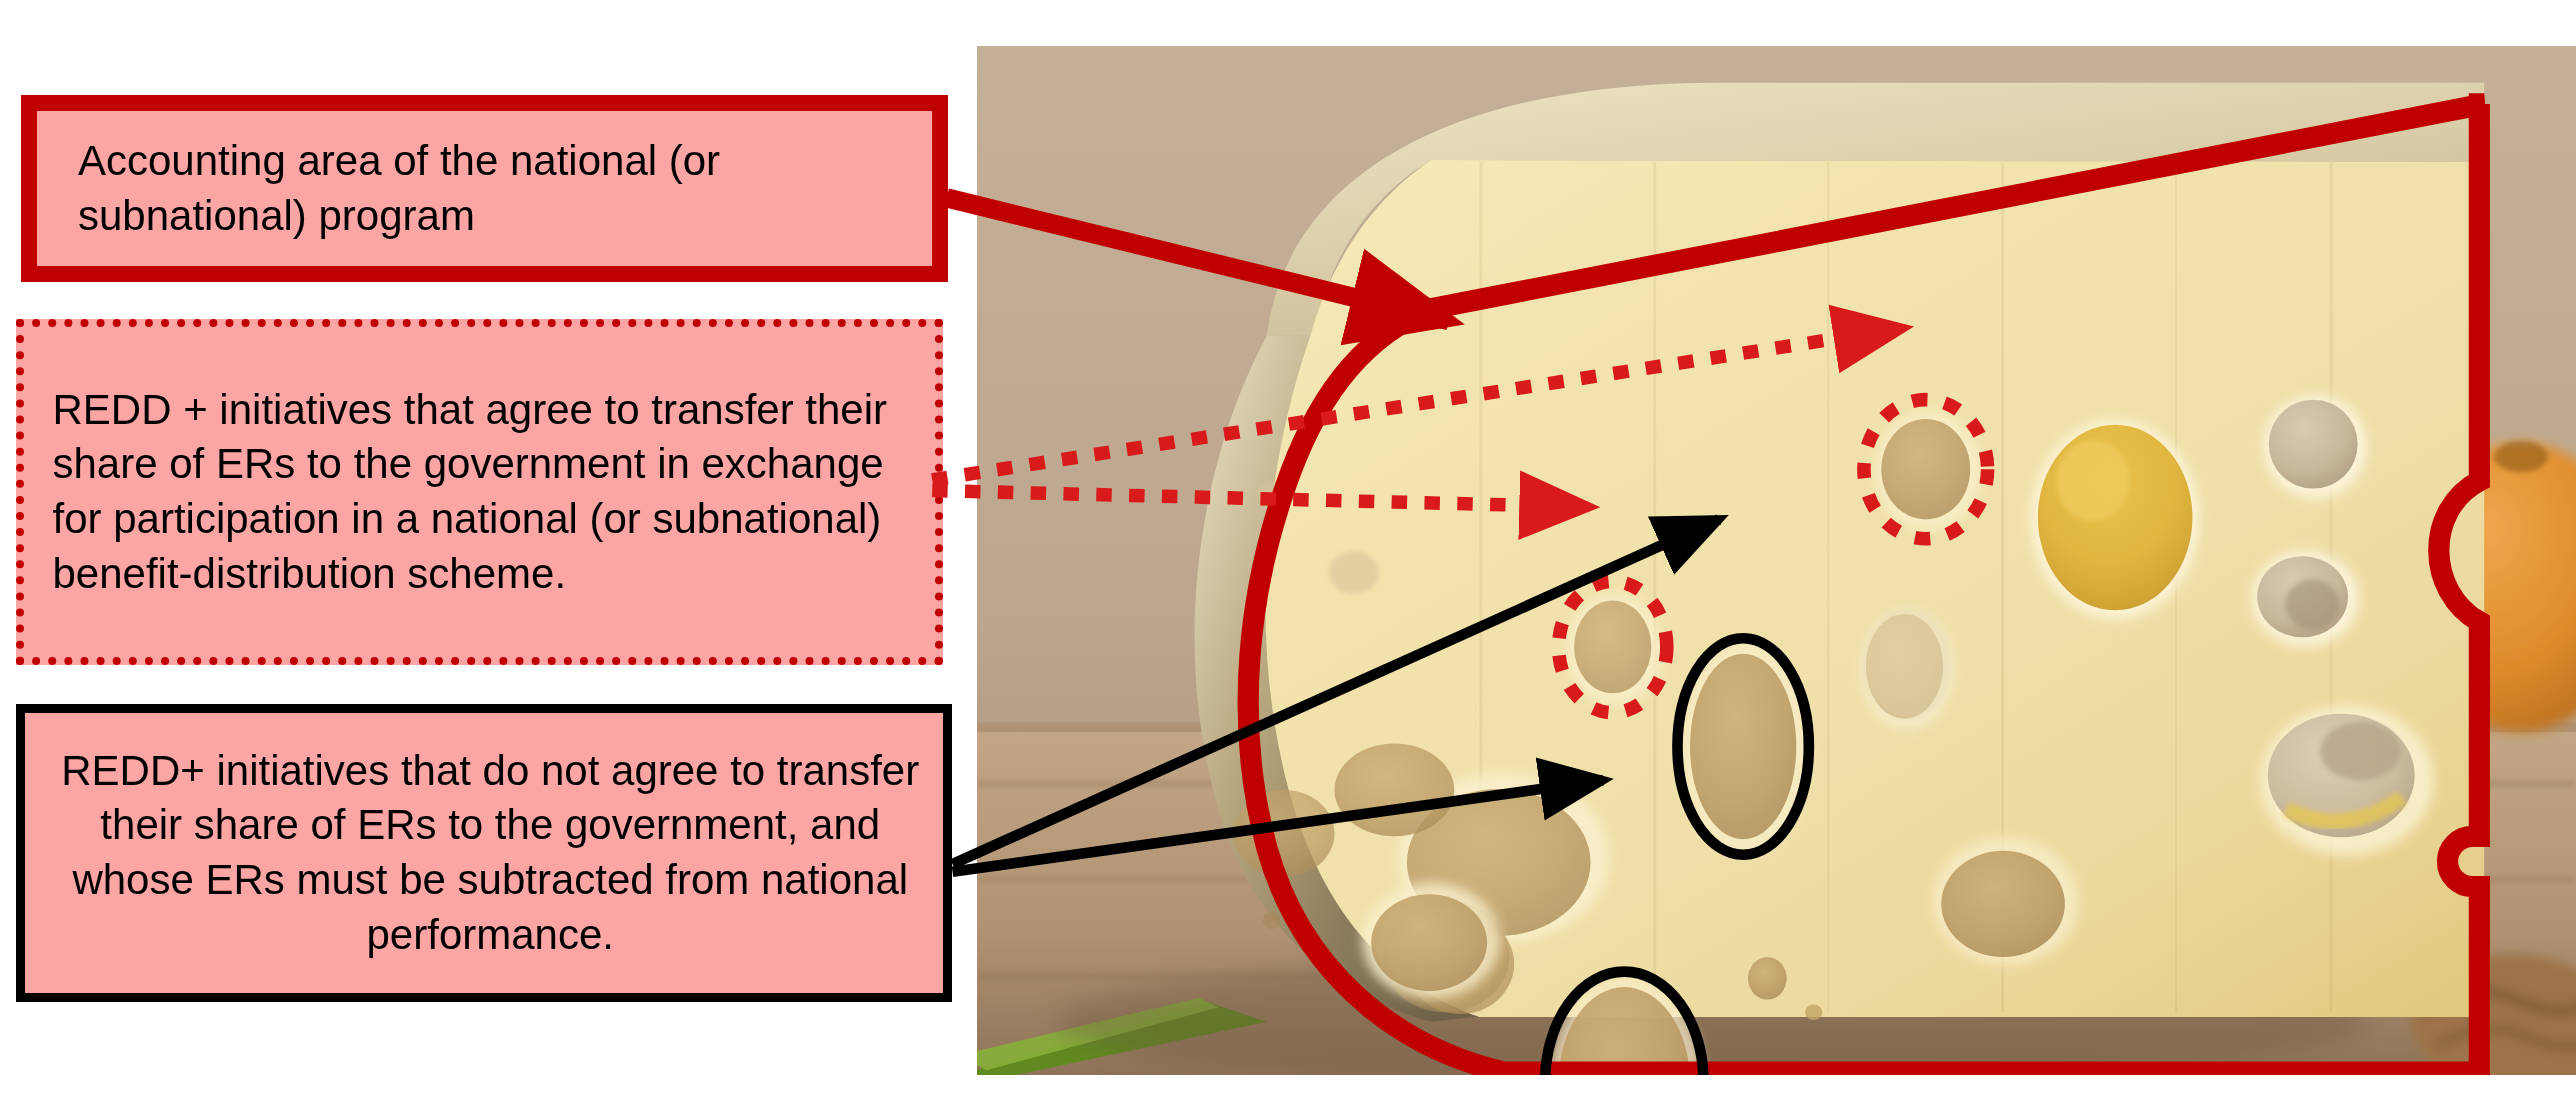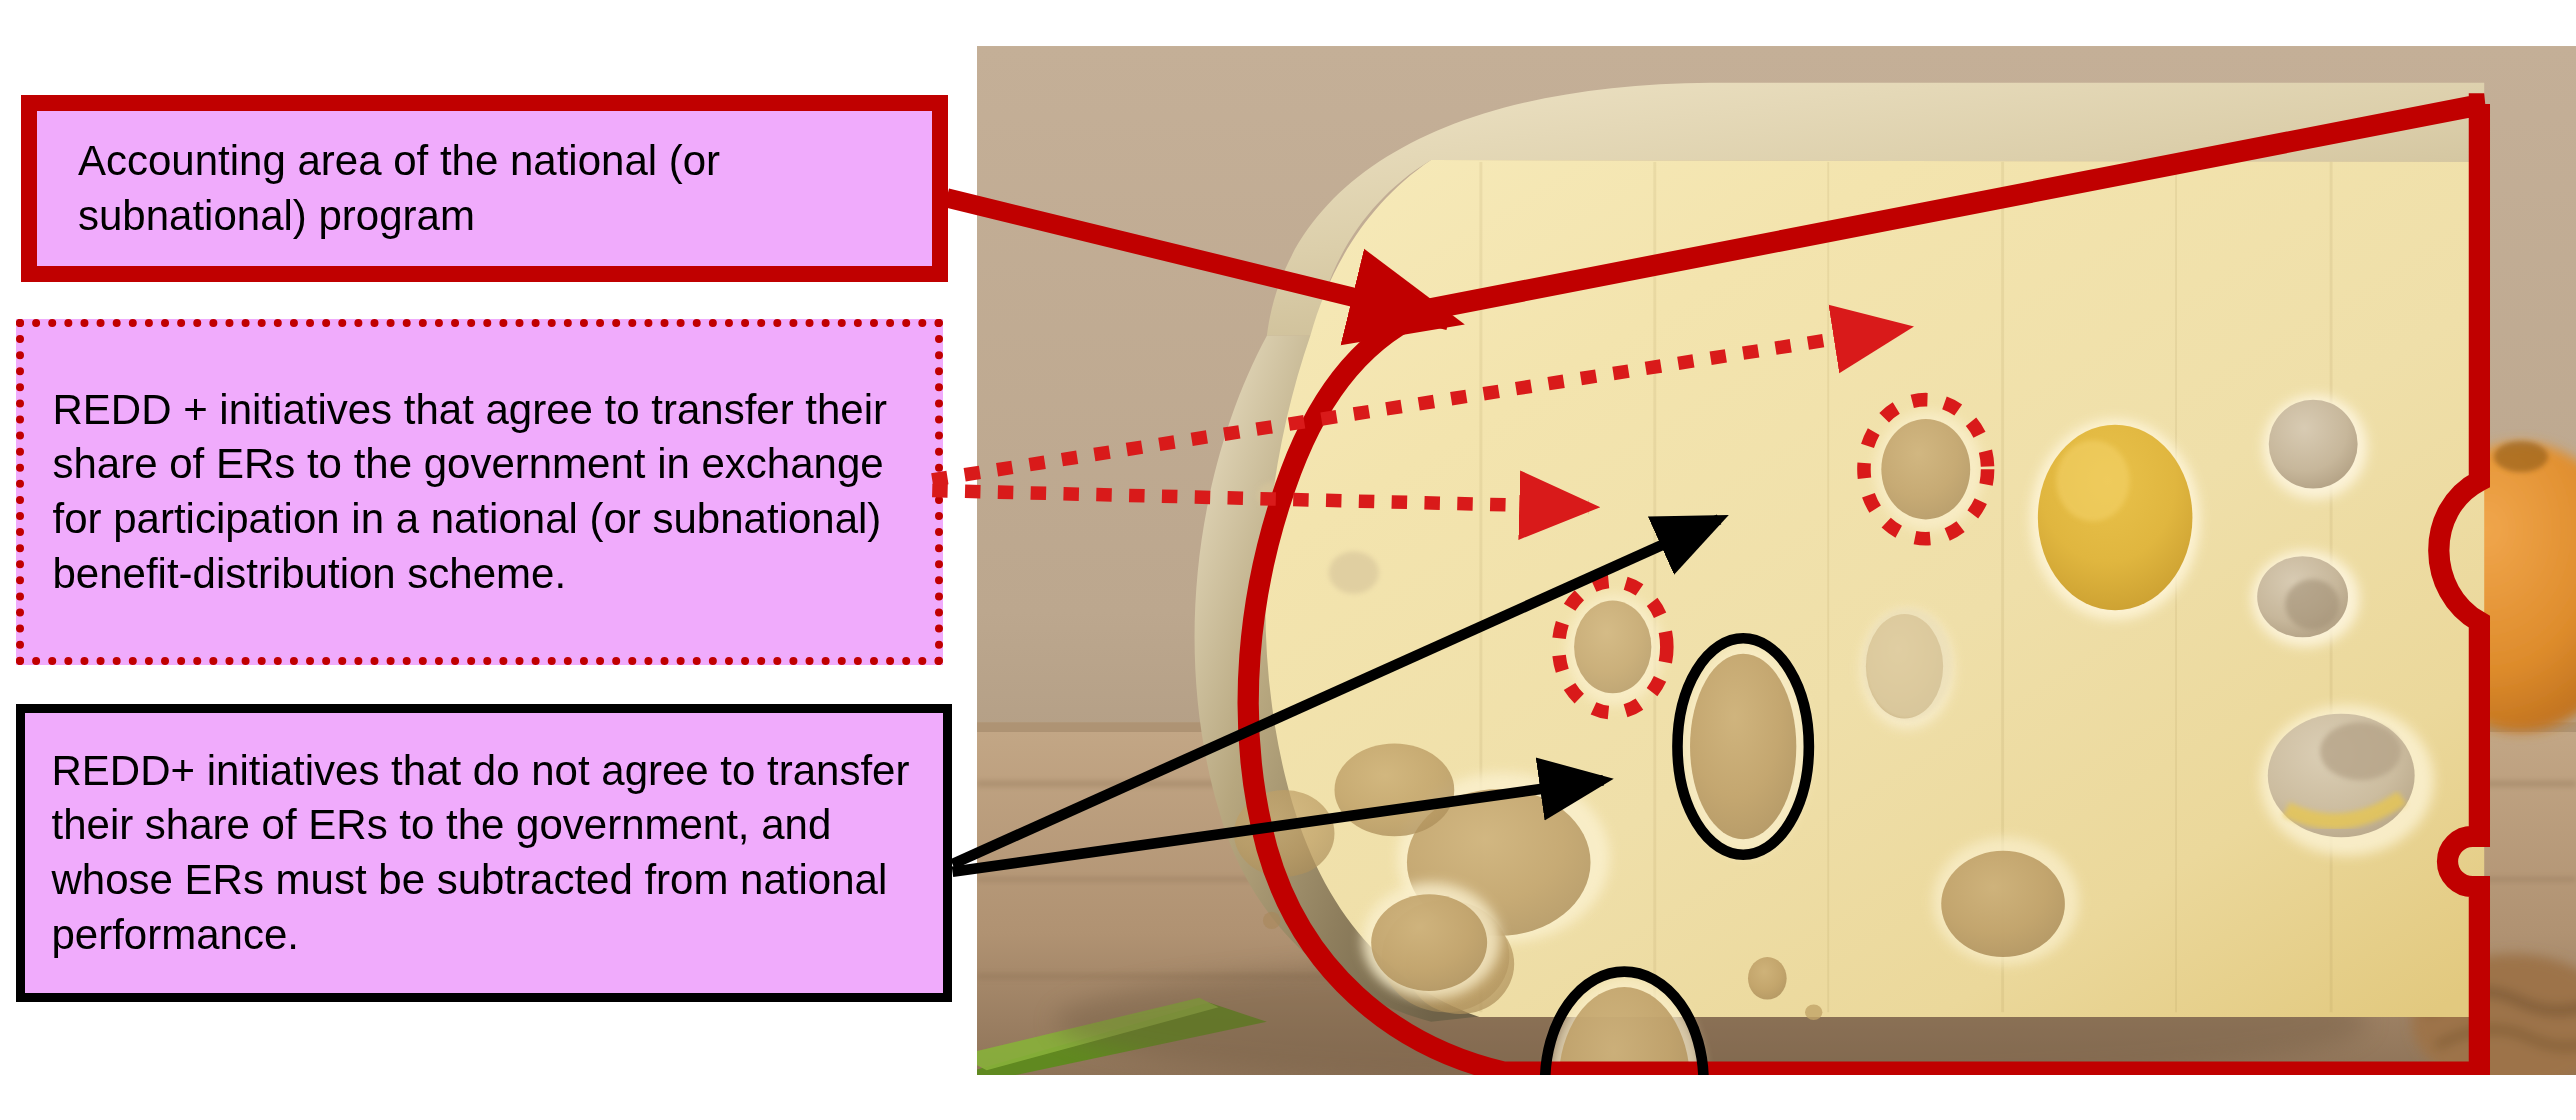--- a/index.html
+++ b/index.html
@@ -20,21 +20,21 @@
     left: 0; top: 0;
     width: 2576px;
     height: 1120px;
     background: #ffffff;
   }
 
   
   .callout {
     position: absolute;
     box-sizing: border-box;
-    background: #f0abfc;
+    background: #fca5a5;
     display: flex;
     align-items: center;
   }
   .callout .txt {
     display: block;
     color: #000000;
     font-family: "Liberation Sans", sans-serif;
     font-weight: 400;
     line-height: 1.30;
     white-space: pre-line;
@@ -67,20 +67,21 @@
     padding: 0 13.5px 0 29px;
   }
 
   #box-notransfer {
     left: 15.5px;
     top: 704px;
     width: 936px;
     height: 298px;
     border: 9.7px solid #000000;
     z-index: 30;
+    text-align: center;
   }
   #box-notransfer .txt {
     font-size: 42px;
     padding: 0 13.5px 0 27px;
   }
 
   
   #photo {
     position: absolute;
     left: 977px;

